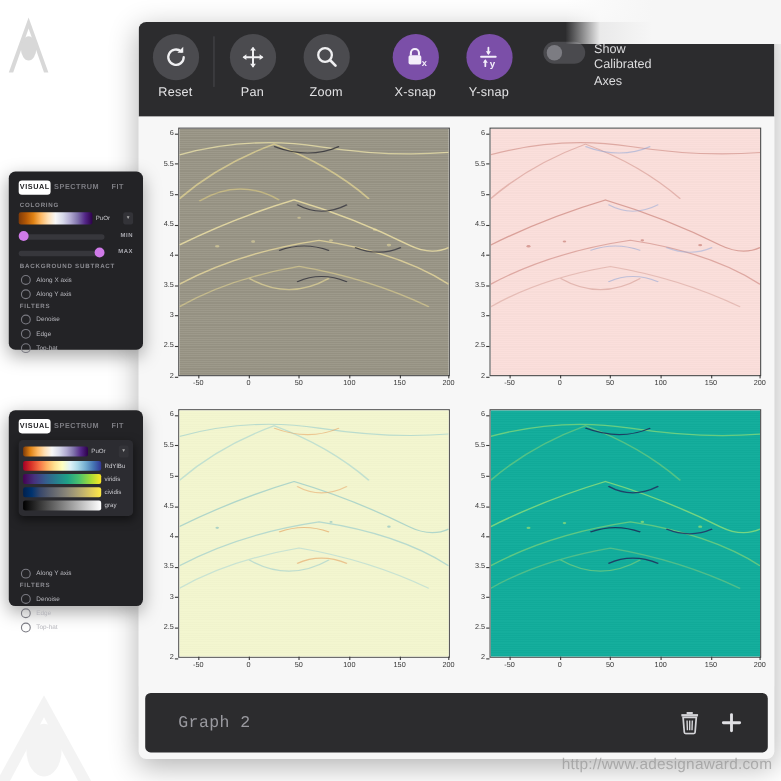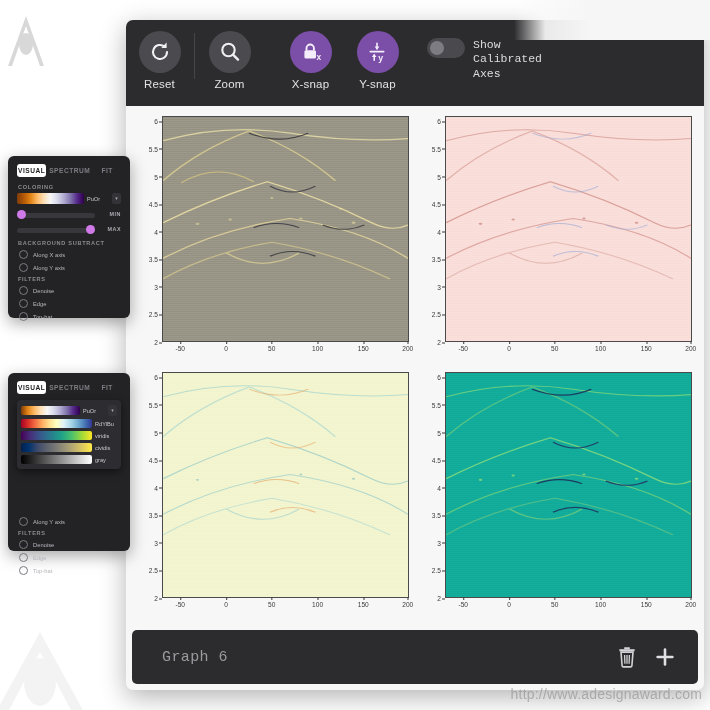--- a/index.html
+++ b/index.html
@@ -138,21 +138,21 @@
 
   .toggle-wrap { display: flex; align-items: flex-start; gap: 8px; margin-left: 16px; margin-top: 7px; }
   .toggle {
     width: 38px; height: 20px; border-radius: 11px; background: #4a4a4e;
     position: relative; flex: none;
   }
   .toggle .knob {
     position: absolute; left: 3px; top: 3px; width: 14px; height: 14px;
     border-radius: 50%; background: #7c7c82;
   }
-  .toggle-label { font-size: 11.5px; color: #dcdcde; line-height: 1.25; width: 78px; font-family: Liberation Mono, monospace; }
+  .toggle-label { font-size: 11.5px; color: #dcdcde; line-height: 1.25; width: 78px; }
 
   
   #plots {
     height: 518px; background: #f7f7f7; position: relative;
     display: grid; grid-template-columns: 1fr 1fr; grid-template-rows: 1fr 1fr;
     padding: 6px 6px 0 6px; gap: 0px;
   }
   .plot-cell { position: relative; }
   .plot-inner { position: absolute; left: 0; top: 0; right: 0; bottom: 0; }
 
@@ -337,20 +337,37 @@
           <svg width="24" height="24" viewBox="0 0 24 24">
             <path d="M19 12a7 7 0 1 1-2.3-5.2" fill="none" stroke="#f0f0f2" stroke-width="2.1" stroke-linecap="round"></path>
             <path d="M18.6 2.6 L18.6 8.0 L13.3 8.0 Z" fill="#f0f0f2"></path>
           </svg>
         </div>
         <div class="lbl">Reset</div>
       </div>
 
       <div class="tool-div"></div>
 
+      <div class="tool">
+        <div class="circ">
+          <svg width="24" height="24" viewBox="0 0 24 24">
+            <g stroke="#f0f0f2" stroke-width="1.8" stroke-linecap="round" fill="none">
+              <line x1="12" y1="4" x2="12" y2="20"></line>
+              <line x1="4" y1="12" x2="20" y2="12"></line>
+            </g>
+            <g fill="#f0f0f2">
+              <path d="M12 2.5 L14.6 6 L9.4 6 Z"></path>
+              <path d="M12 21.5 L9.4 18 L14.6 18 Z"></path>
+              <path d="M2.5 12 L6 9.4 L6 14.6 Z"></path>
+              <path d="M21.5 12 L18 14.6 L18 9.4 Z"></path>
+            </g>
+          </svg>
+        </div>
+        <div class="lbl">Pan</div>
+      </div>
 
       <div class="tool">
         <div class="circ">
           <svg width="24" height="24" viewBox="0 0 24 24">
             <circle cx="10.5" cy="10" r="6.2" fill="none" stroke="#f0f0f2" stroke-width="2.1"></circle>
             <line x1="15.2" y1="14.8" x2="20" y2="19.6" stroke="#f0f0f2" stroke-width="2.4" stroke-linecap="round"></line>
           </svg>
         </div>
         <div class="lbl">Zoom</div>
       </div>
@@ -595,21 +612,21 @@
             <div class="xtick" style="left:44.4%">50</div>
             <div class="xtick" style="left:63.0%">100</div>
             <div class="xtick" style="left:81.5%">150</div>
             <div class="xtick" style="left:99.5%">200</div>
           </div>
         </div>
       </div>
     </div>
 
     <div id="graphbar">
-      <div class="gtab">Graph 6</div>
+      <div class="gtab">Graph 2</div>
       <div class="gspacer"></div>
       <div class="gicon">
         <svg width="20" height="22" viewBox="0 0 20 22">
           <rect x="2.4" y="3.2" width="15.2" height="2.1" fill="#d3d3d7"></rect>
           <path d="M7.2 1.2h5.6v2.1H7.2z" fill="#d3d3d7"></path>
           <path d="M4 6.1h12l-1.1 13.6a1.3 1.3 0 0 1-1.3 1.2H6.4a1.3 1.3 0 0 1-1.3-1.2z" fill="none" stroke="#d3d3d7" stroke-width="1.6"></path>
           <g stroke="#d3d3d7" stroke-width="1.3">
             <line x1="7.6" y1="9" x2="7.9" y2="17.8"></line>
             <line x1="10" y1="9" x2="10" y2="17.8"></line>
             <line x1="12.4" y1="9" x2="12.1" y2="17.8"></line>

